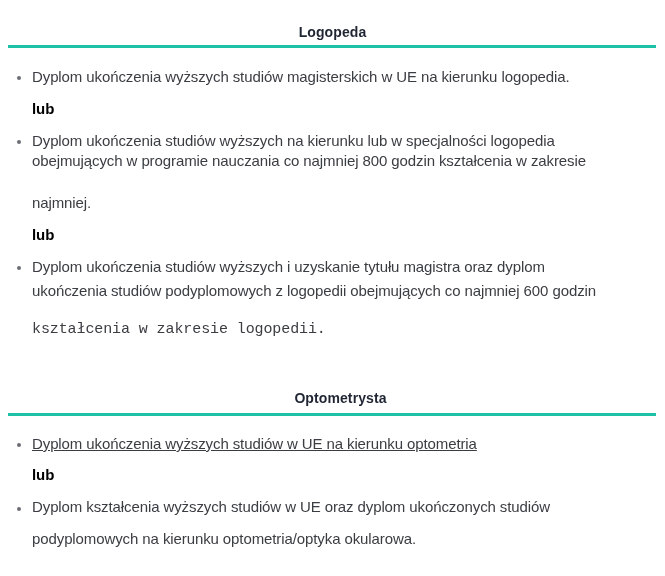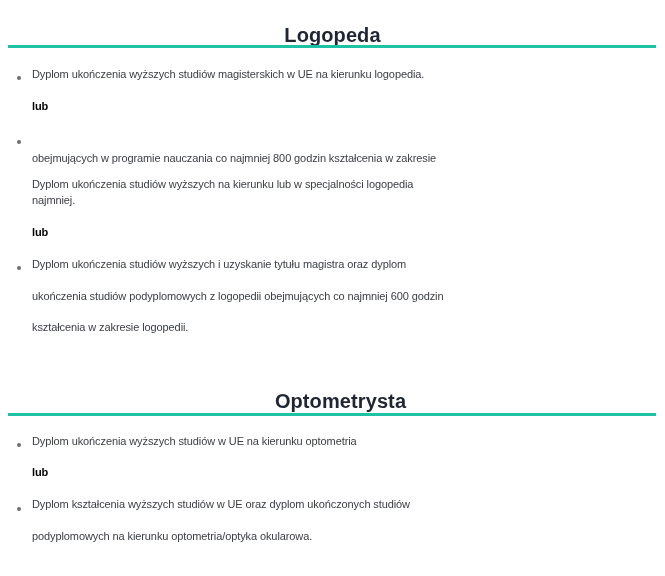--- a/index.html
+++ b/index.html
@@ -1,47 +1,47 @@
 <!DOCTYPE html>
 <html><head>
 <meta charset="utf-8">
 <style>
   html, body { margin:0; padding:0; background:#ffffff; }
   body { width:665px; height:576px; position:relative; overflow:hidden;
          font-family: "Liberation Sans", "DejaVu Sans", sans-serif; }
   .sec-title { position:absolute; left:0; width:665px; text-align:center;
-               font-weight:bold; font-size:20px; color:#1f2533; letter-spacing:0.1px; }
+               font-weight:bold; font-size:14px; color:#1f2533; letter-spacing:0.1px; }
   .sec-rule { position:absolute; left:8px; width:648px; height:3px; background:#1cc2a3; }
-  .line { position:absolute; left:32px; font-size:11px; color:#3a3d42; white-space:nowrap; letter-spacing:-0.1px; }
+  .line { position:absolute; left:32px; font-size:15px; color:#3a3d42; white-space:nowrap; letter-spacing:-0.1px; }
   .line.bold { font-weight:bold; color:#000000; }
   .bullet { position:absolute; left:17px; width:4px; height:4px; border-radius:50%; background:#6b6f75; }
 </style>
 </head>
 <body>
 
 <div class="sec-title" style="top:24px;">Logopeda</div>
 <div class="sec-rule" style="top:45px;"></div>
 
 <div class="bullet" style="top:76px;"></div>
 <div class="line" style="top:68px;">Dyplom ukończenia wyższych studiów magisterskich w UE na kierunku logopedia.</div>
 <div class="line bold" style="top:100px;">lub</div>
 
 <div class="bullet" style="top:140px;"></div>
-<div class="line" style="top:132px;margin-top:46px;">Dyplom ukończenia studiów wyższych na kierunku lub w specjalności logopedia</div>
+<div class="line" style="top:132px;">Dyplom ukończenia studiów wyższych na kierunku lub w specjalności logopedia</div>
 <div class="line" style="top:152px;">obejmujących w programie nauczania co najmniej 800 godzin kształcenia w zakresie</div>
 <div class="line" style="top:194px;">najmniej.</div>
 <div class="line bold" style="top:226px;">lub</div>
 
 <div class="bullet" style="top:266px;"></div>
 <div class="line" style="top:258px;text-align:center;">Dyplom ukończenia studiów wyższych i uzyskanie tytułu magistra oraz dyplom</div>
-<div class="line" style="top:290px;text-align:right;">ukończenia studiów podyplomowych z logopedii obejmujących co najmniej 600 godzin</div>
-<div class="line" style="top:321px;">kształcenia w zakresie logopedii.</div>
+<div class="line" style="top:282px;text-align:right;">ukończenia studiów podyplomowych z logopedii obejmujących co najmniej 600 godzin</div>
+<div class="line" style="top:321px;font-family:Liberation Mono, monospace;">kształcenia w zakresie logopedii.</div>
 
 <div class="sec-title" style="top:390px;padding-left:8px;">Optometrysta</div>
 <div class="sec-rule" style="top:413px;"></div>
 
 <div class="bullet" style="top:443px;"></div>
-<div class="line" style="top:435px;">Dyplom ukończenia wyższych studiów w UE na kierunku optometria</div>
+<div class="line" style="top:435px;text-decoration:underline;">Dyplom ukończenia wyższych studiów w UE na kierunku optometria</div>
 <div class="line bold" style="top:466px;">lub</div>
 
 <div class="bullet" style="top:507px;"></div>
 <div class="line" style="top:498px;">Dyplom kształcenia wyższych studiów w UE  oraz dyplom ukończonych studiów</div>
 <div class="line" style="top:530px;">podyplomowych na kierunku optometria/optyka okularowa.</div>
 
 </body></html>

